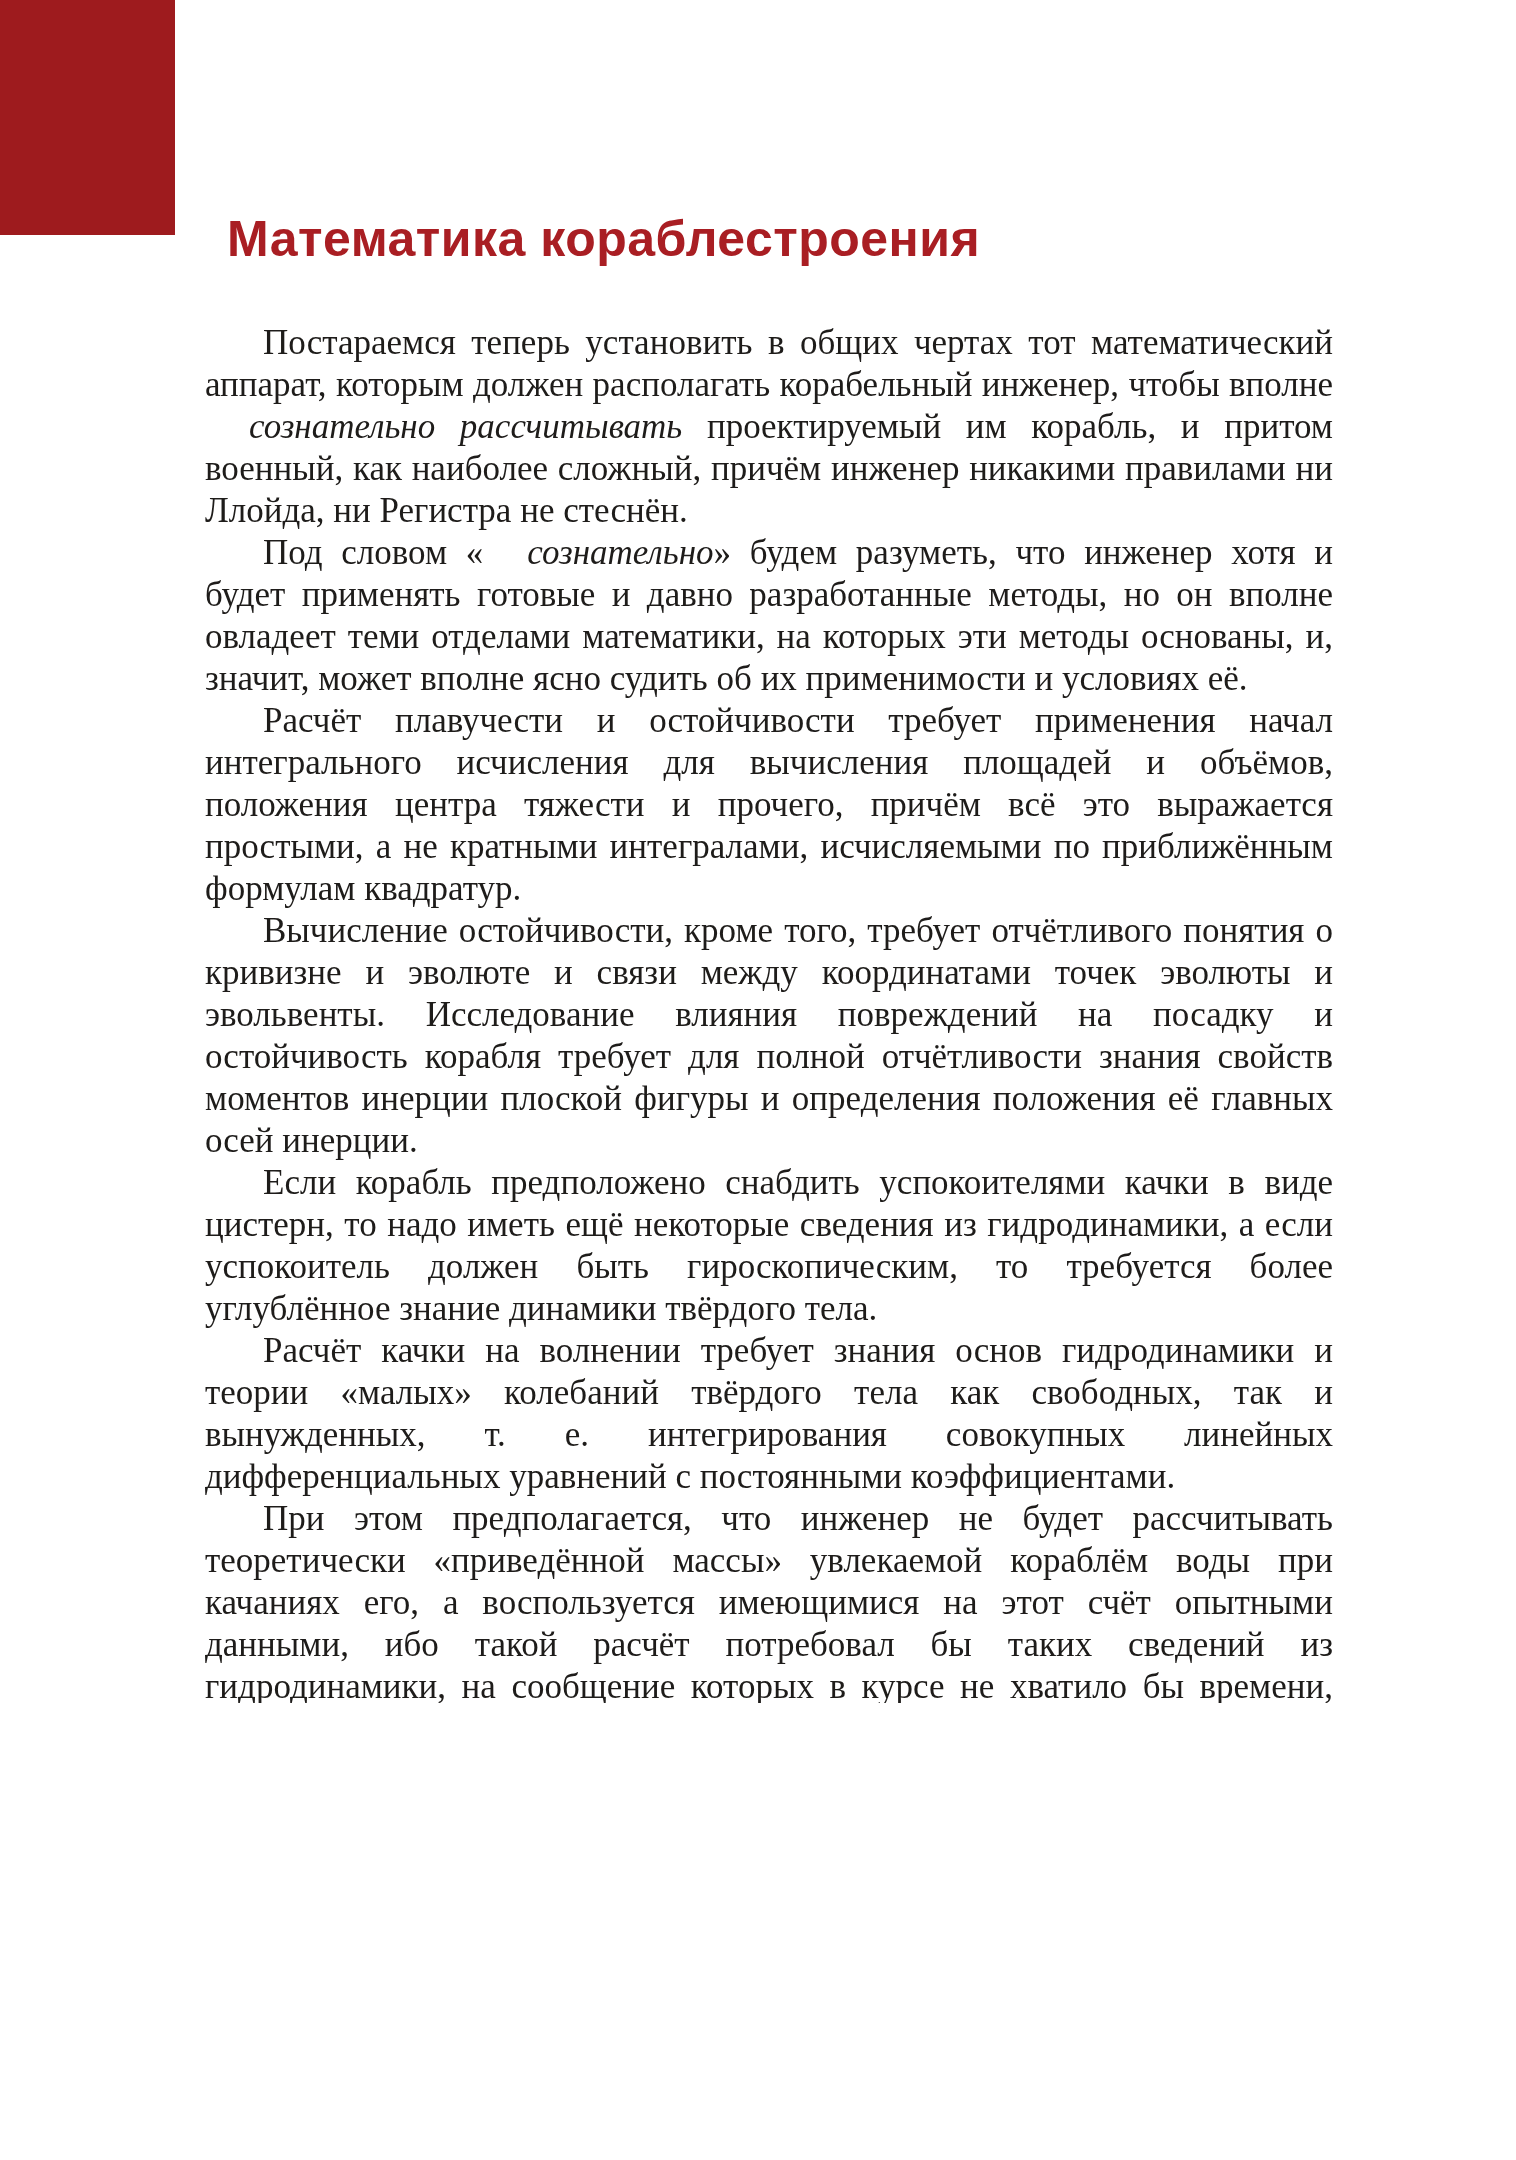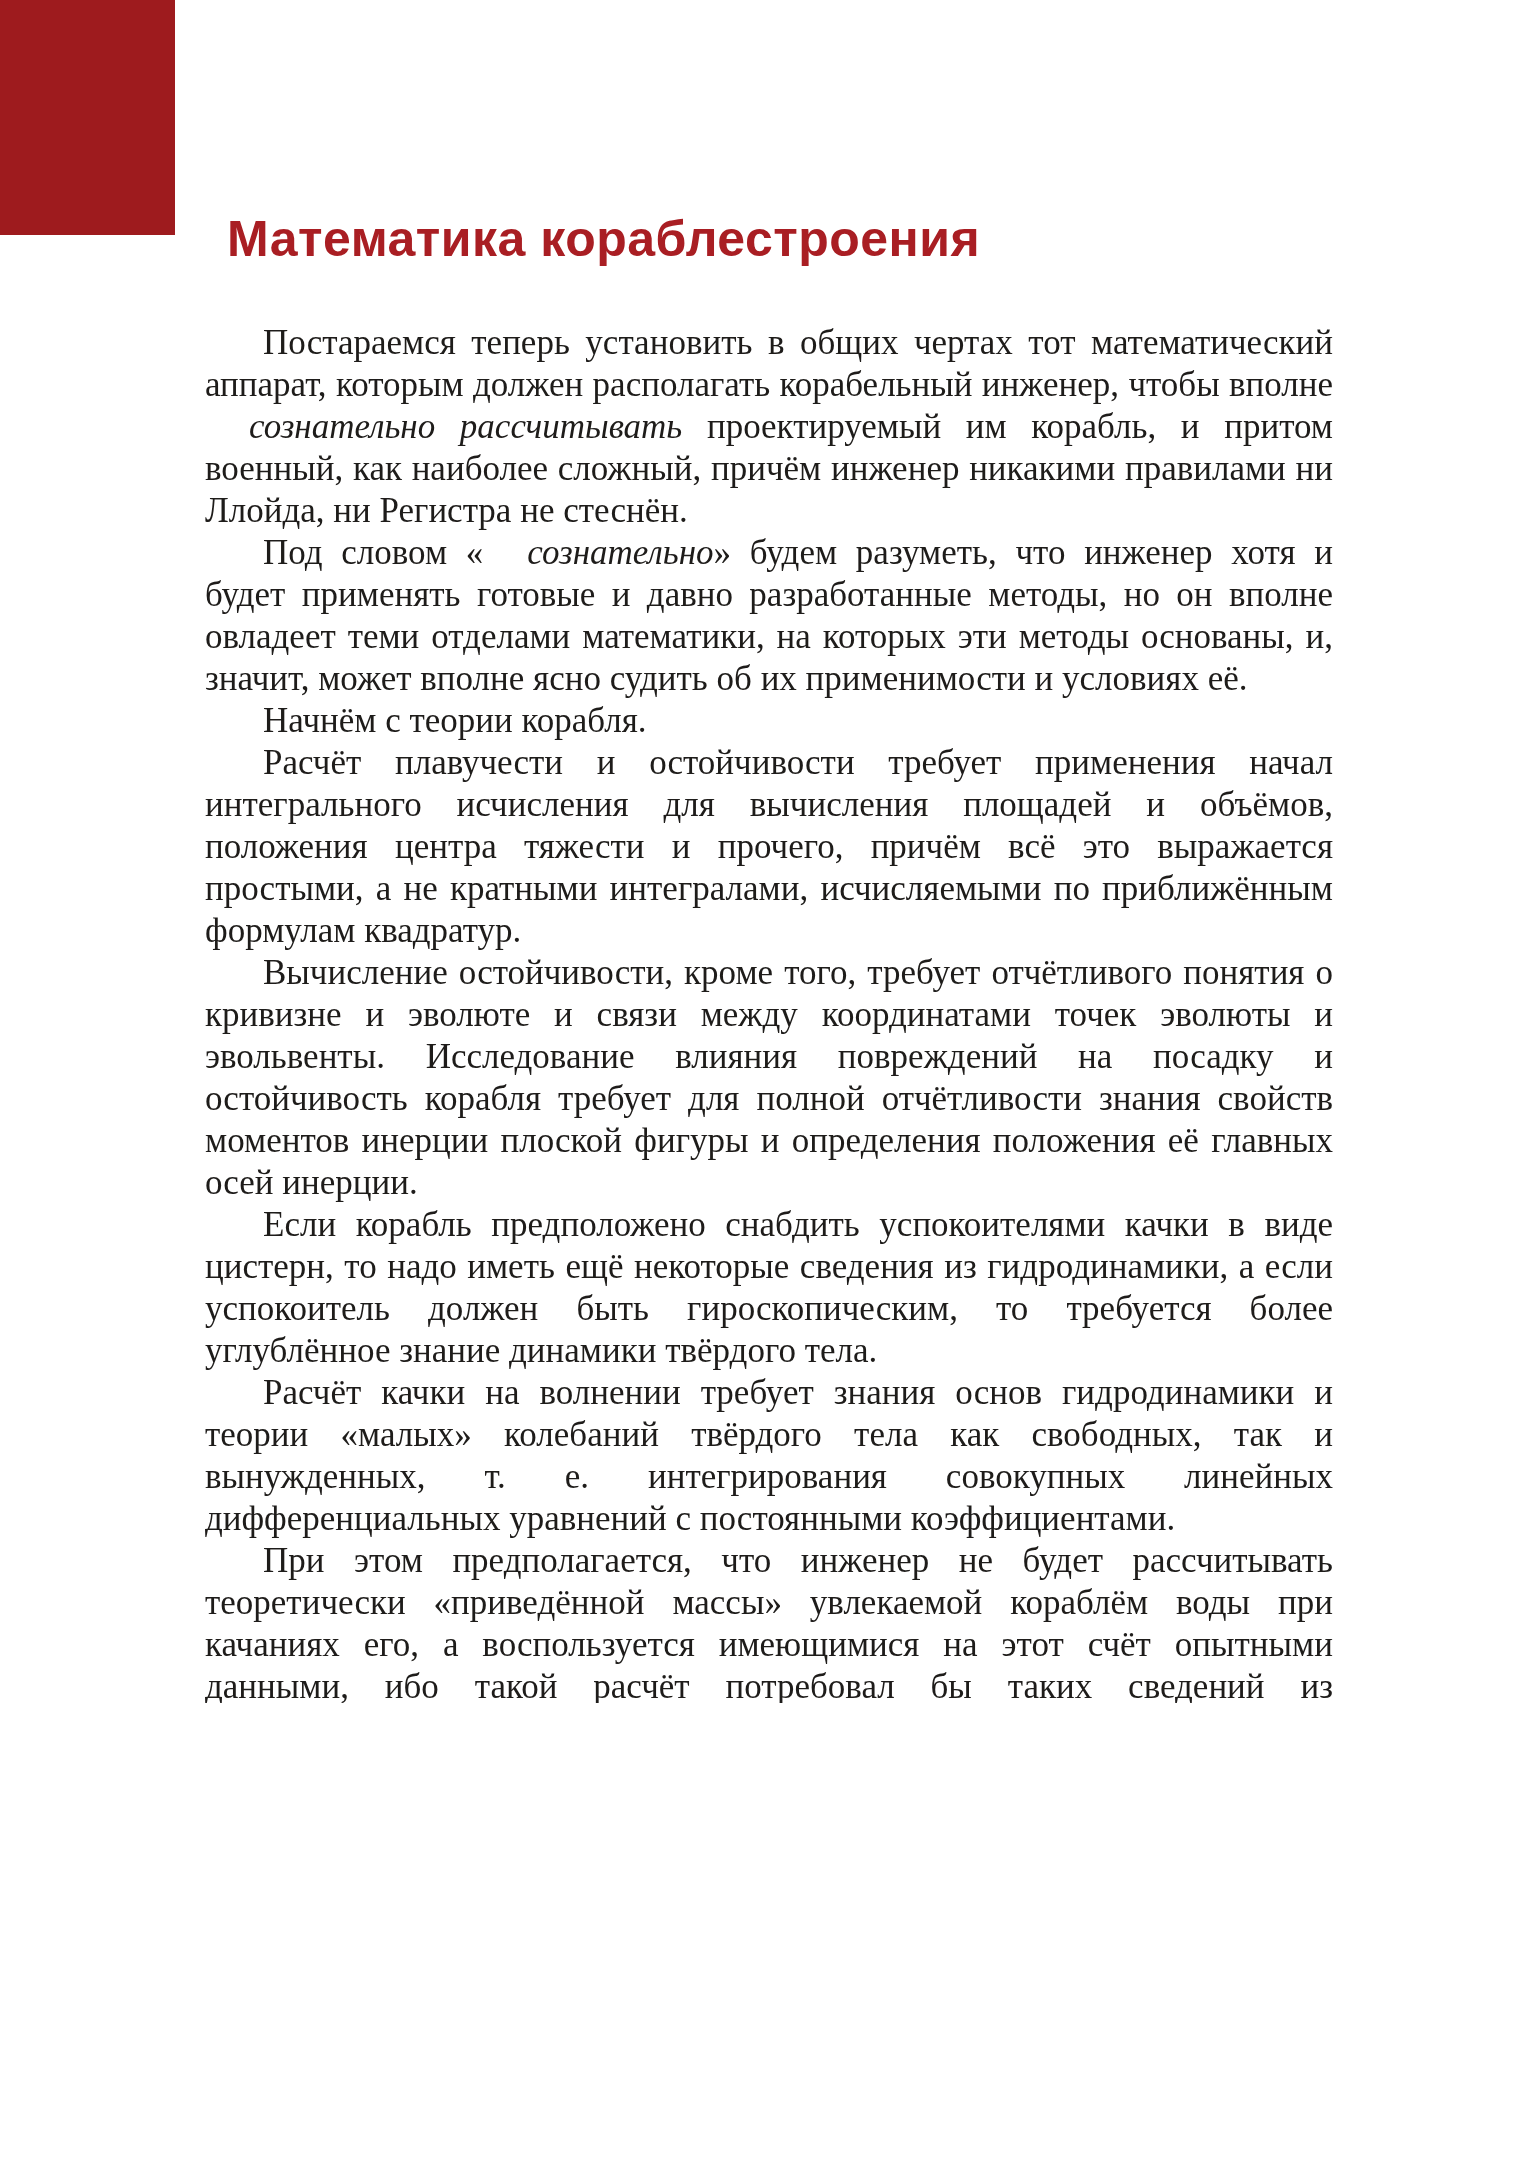--- a/index.html
+++ b/index.html
@@ -104,21 +104,20 @@
   <div class="corner-block"></div>
 
   <h1 class="chapter-title">Математика кораблестроения</h1>
 
   <div class="body-text">
 
     <p><span>Постараемся теперь установить в общих чертах тот математический аппарат, которым должен располагать корабельный инженер, чтобы вполне </span><span class="italic">сознательно рассчитывать</span><span> проектируемый им корабль, и притом военный, как наиболее сложный, причём инженер никакими правилами ни Ллойда, ни Регистра не стеснён.</span></p>
 
     <p><span>Под словом «</span><span class="italic">сознательно</span><span>» будем разуметь, что инженер хотя и будет применять готовые и давно разработанные методы, но он вполне овладеет теми отделами математики, на которых эти методы основаны, и, значит, может вполне ясно судить об их применимости и условиях её.</span></p>
 
-    <p><span>Начнём с теории корабля.</span></p>
 
     <p><span>Расчёт плавучести и остойчивости требует применения начал интегрального исчисления для вычисления площадей и объёмов, положения центра тяжести и прочего, причём всё это выражается простыми, а не кратными интегралами, исчисляемыми по приближённым формулам квадратур.</span></p>
 
     <p><span>Вычисление остойчивости, кроме того, требует отчётливого понятия о кривизне и эволюте и связи между координатами точек эволюты и эвольвенты. Исследование влияния повреждений на посадку и остойчивость корабля требует для полной отчётливости знания свойств моментов инерции плоской фигуры и определения положения её главных осей инерции.</span></p>
 
     <p><span>Если корабль предположено снабдить успокоителями качки в виде цистерн, то надо иметь ещё некоторые сведения из гидродинамики, а если успокоитель должен быть гироскопическим, то требуется более углублённое знание динамики твёрдого тела.</span></p>
 
     <p><span>Расчёт качки на волнении требует знания основ гидродинамики и теории «малых» колебаний твёрдого тела как свободных, так и вынужденных, т. е. интегрирования совокупных линейных дифференциальных уравнений с постоянными коэффициентами.</span></p>
 
     <p><span>При этом предполагается, что инженер не будет рассчитывать теоретически «приведённой массы» увлекаемой кораблём воды при качаниях его, а воспользуется имеющимися на этот счёт опытными данными, ибо такой расчёт потребовал бы таких сведений из гидродинамики, на сообщение которых в курсе не хватило бы времени, если не развивать этот отдел в ущерб другим, более простым, но зато более обиходным.</span></p>

